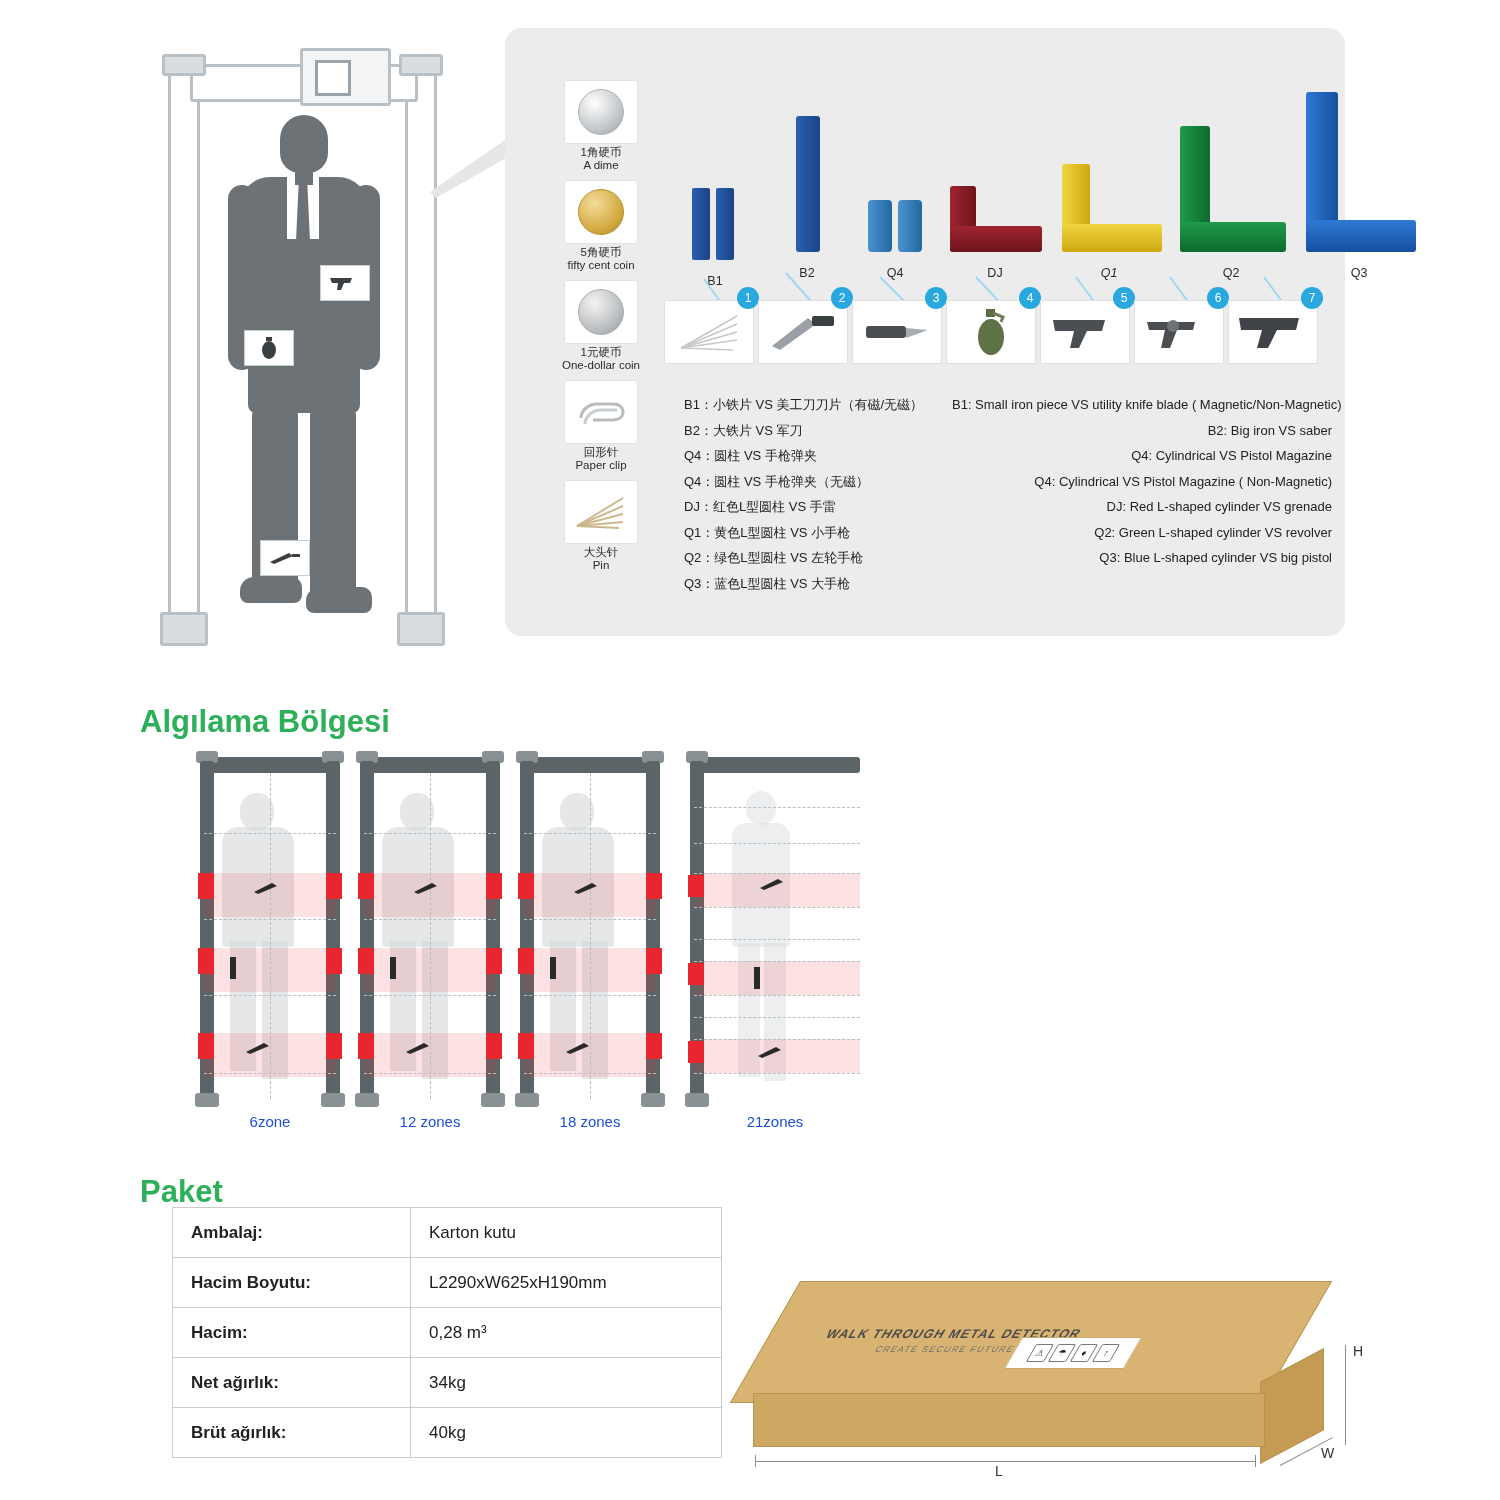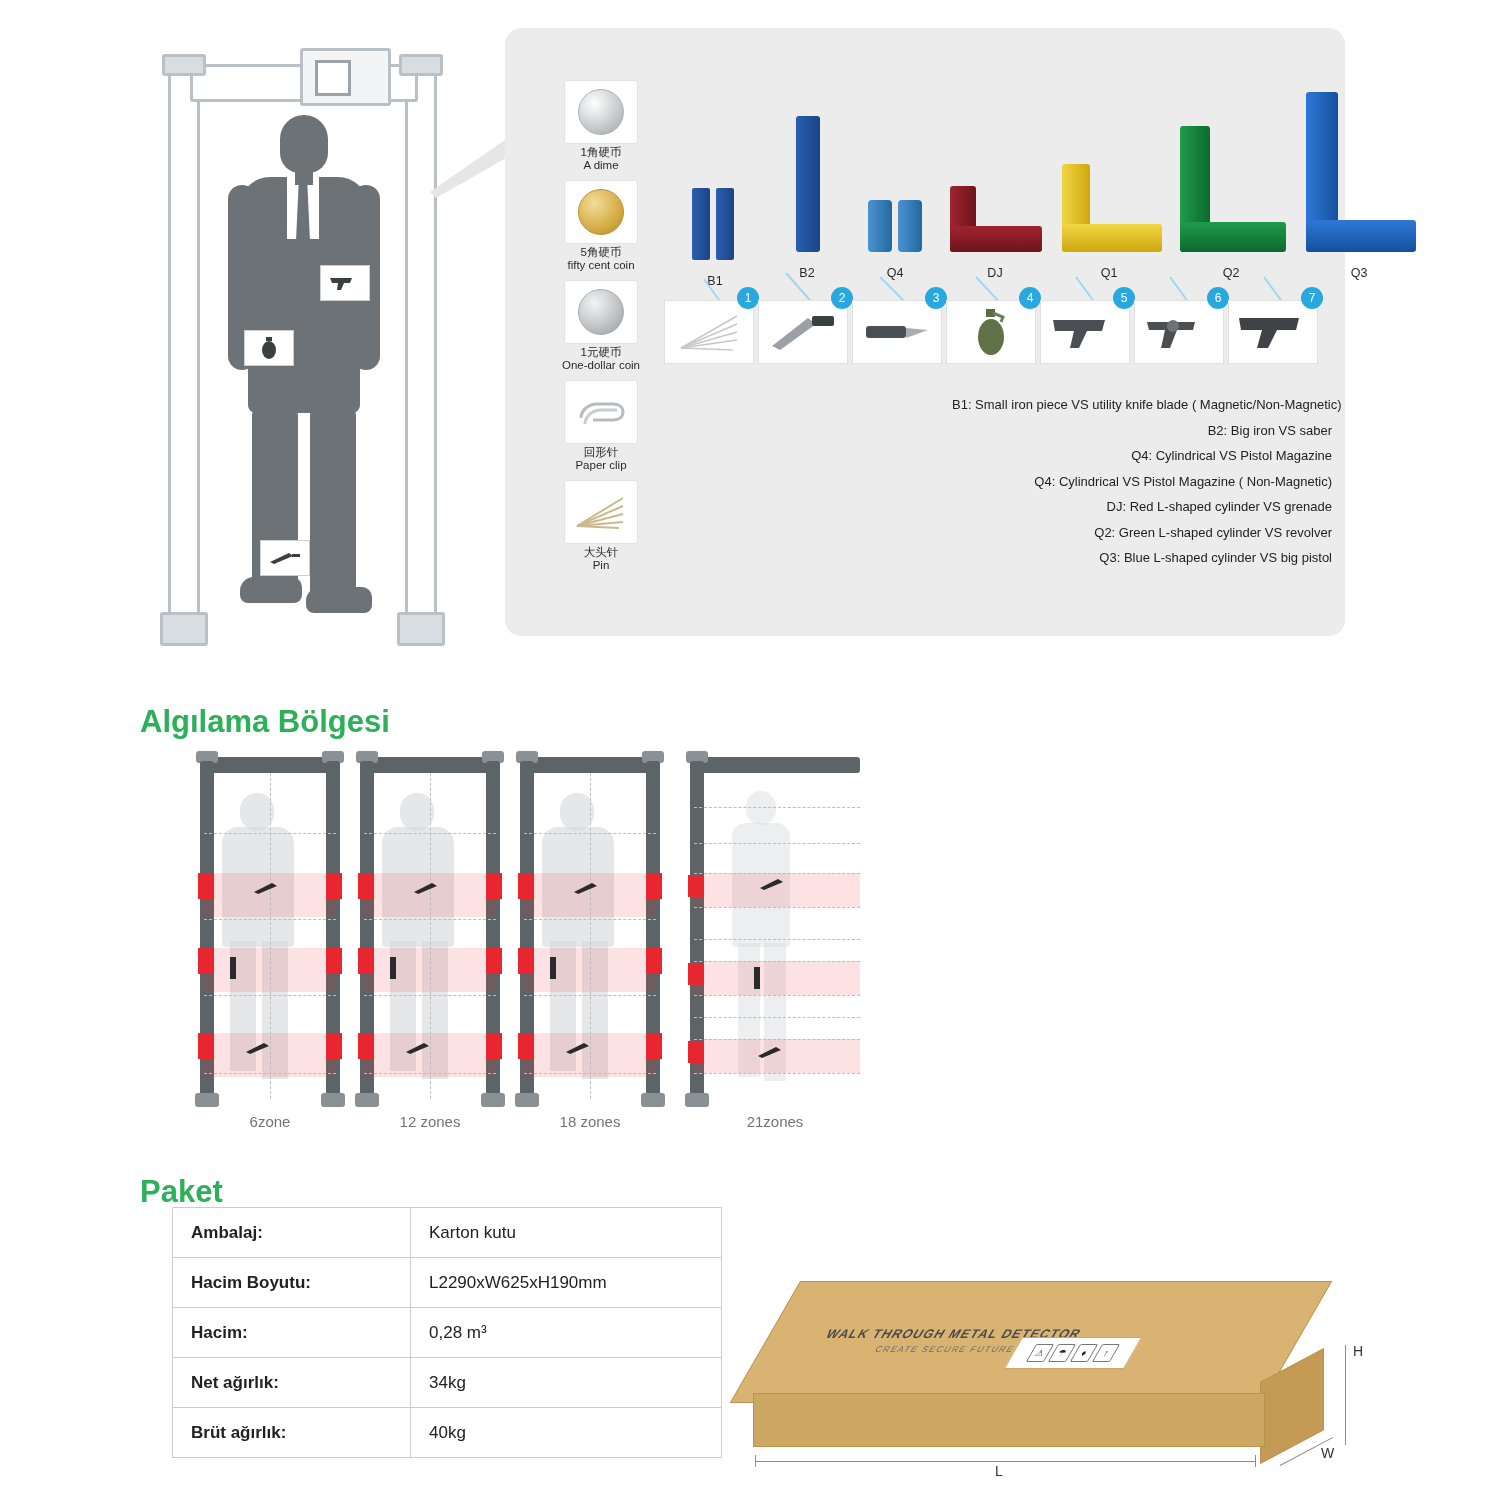--- a/index.html
+++ b/index.html
@@ -82,21 +82,21 @@
   .zg-post{position:absolute;top:16px;width:14px;height:338px;background:#5d6468;border-radius:3px;}
   .zg-top{position:absolute;top:12px;height:16px;background:#5d6468;border-radius:3px;}
   .zg-cap{position:absolute;top:6px;width:22px;height:12px;background:#8a9195;border-radius:3px;}
   .zg-foot{position:absolute;top:348px;width:24px;height:14px;background:#8a9195;border-radius:3px;}
   .zg-body{position:absolute;left:14px;top:28px;right:14px;bottom:46px;}
   .zg-dash-h{position:absolute;left:0;right:0;height:0;border-top:1px dashed #b9bec2;}
   .zg-dash-v{position:absolute;top:0;bottom:0;width:0;border-left:1px dashed #b9bec2;}
   .zg-band{position:absolute;left:0;right:0;background:rgba(237,28,36,0.13);}
   .zg-red{position:absolute;background:#e8262f;height:26px;width:16px;}
   .zg-person{position:absolute;background:#d7dadc;opacity:.65;}
-  .zone-label{position:absolute;top:368px;left:0;width:160px;text-align:center;font-size:15px;color:#737373;}
+  .zone-label{position:absolute;top:368px;left:0;width:160px;text-align:center;font-size:15px;color:#1d4ed8;}
 
   
   #package-title{position:absolute;left:140px;top:1148px;font-size:31px;font-weight:bold;color:#2eb05a;}
   #pkg-table{position:absolute;left:172px;top:1207px;width:550px;border-collapse:collapse;}
   #pkg-table td{border:1px solid #c9cdd0;height:47px;font-size:17px;padding-left:18px;}
   #pkg-table td.k{width:218px;font-weight:bold;}
   #pkg-box{position:absolute;left:745px;top:1265px;width:640px;height:220px;}
   .carton-top{position:absolute;left:20px;top:16px;width:530px;height:120px;background:#d9b372;transform:skewX(-30deg);border:1px solid #b9934f;}
   .carton-front{position:absolute;left:8px;top:128px;width:510px;height:52px;background:#cda862;border:1px solid #b9934f;}
   .carton-side{position:absolute;left:515px;top:100px;width:62px;height:80px;background:#c49a55;border:1px solid #b9934f;transform:skewY(-28deg);}
@@ -236,21 +236,21 @@
       <div style="position:absolute;left:46px;top:120px;width:24px;height:52px;background:linear-gradient(90deg,#4a93d1,#24689f);border-radius:4px;"></div>
       <div class="cyl-label">Q4</div>
     </div>
 
     <div class="cyl-item" style="left:268px;top:0;width:110px;height:200px;">
       <div style="position:absolute;left:10px;top:106px;width:26px;height:66px;background:linear-gradient(90deg,#a0242f,#6d141c);border-radius:3px;"></div>
       <div style="position:absolute;left:10px;top:146px;width:92px;height:26px;background:linear-gradient(180deg,#a0242f,#6d141c);border-radius:3px;"></div>
       <div class="cyl-label" style="width:110px;">DJ</div>
     </div>
 
-    <div class="cyl-item" style="left:378px;top:0;width:118px;height:200px;">
+    <div class="cyl-item" style="left:378px;top:0;width:118px;height:200px;font-style:italic;">
       <div style="position:absolute;left:12px;top:84px;width:28px;height:88px;background:linear-gradient(90deg,#f0d642,#cfa70e);border-radius:3px;"></div>
       <div style="position:absolute;left:12px;top:144px;width:100px;height:28px;background:linear-gradient(180deg,#f0d642,#cfa70e);border-radius:3px;"></div>
       <div class="cyl-label" style="width:118px;">Q1</div>
     </div>
 
     <div class="cyl-item" style="left:496px;top:0;width:126px;height:200px;">
       <div style="position:absolute;left:12px;top:46px;width:30px;height:126px;background:linear-gradient(90deg,#1f9b49,#0c6a2e);border-radius:3px;"></div>
       <div style="position:absolute;left:12px;top:142px;width:106px;height:30px;background:linear-gradient(180deg,#1f9b49,#0c6a2e);border-radius:3px;"></div>
       <div class="cyl-label" style="width:126px;">Q2</div>
     </div>
@@ -323,20 +323,30 @@
       <div class="threat-num">6</div>
     </div>
     <div class="threat" style="left:564px;">
       <svg width="72" height="40" viewBox="0 0 72 40">
           <path d="M2 6h60l-3 12H40l-9 18H20l5-18H4z" fill="#3f4347"></path>
         </svg>
       <div class="threat-num">7</div>
     </div>
   </div>
 
+  <div id="legend-cn">
+    <div class="legend-row">B1：小铁片  VS  美工刀刀片（有磁/无磁）</div>
+    <div class="legend-row">B2：大铁片  VS  军刀</div>
+    <div class="legend-row">Q4：圆柱 VS  手枪弹夹</div>
+    <div class="legend-row">Q4：圆柱 VS  手枪弹夹（无磁）</div>
+    <div class="legend-row">DJ：红色L型圆柱  VS  手雷</div>
+    <div class="legend-row">Q1：黄色L型圆柱  VS  小手枪</div>
+    <div class="legend-row">Q2：绿色L型圆柱  VS  左轮手枪</div>
+    <div class="legend-row">Q3：蓝色L型圆柱  VS  大手枪</div>
+  </div>
 
   <div id="legend-en">
     <div class="legend-row">B1: Small iron piece VS utility knife blade ( Magnetic/Non-Magnetic)</div>
     <div class="legend-row">B2: Big iron VS saber</div>
     <div class="legend-row">Q4: Cylindrical VS Pistol Magazine</div>
     <div class="legend-row">Q4: Cylindrical VS Pistol Magazine ( Non-Magnetic)</div>
     <div class="legend-row">DJ: Red L-shaped cylinder VS grenade</div>
     <div class="legend-row">Q2: Green L-shaped cylinder VS revolver</div>
     <div class="legend-row">Q3: Blue L-shaped cylinder VS big pistol</div>
   </div>

